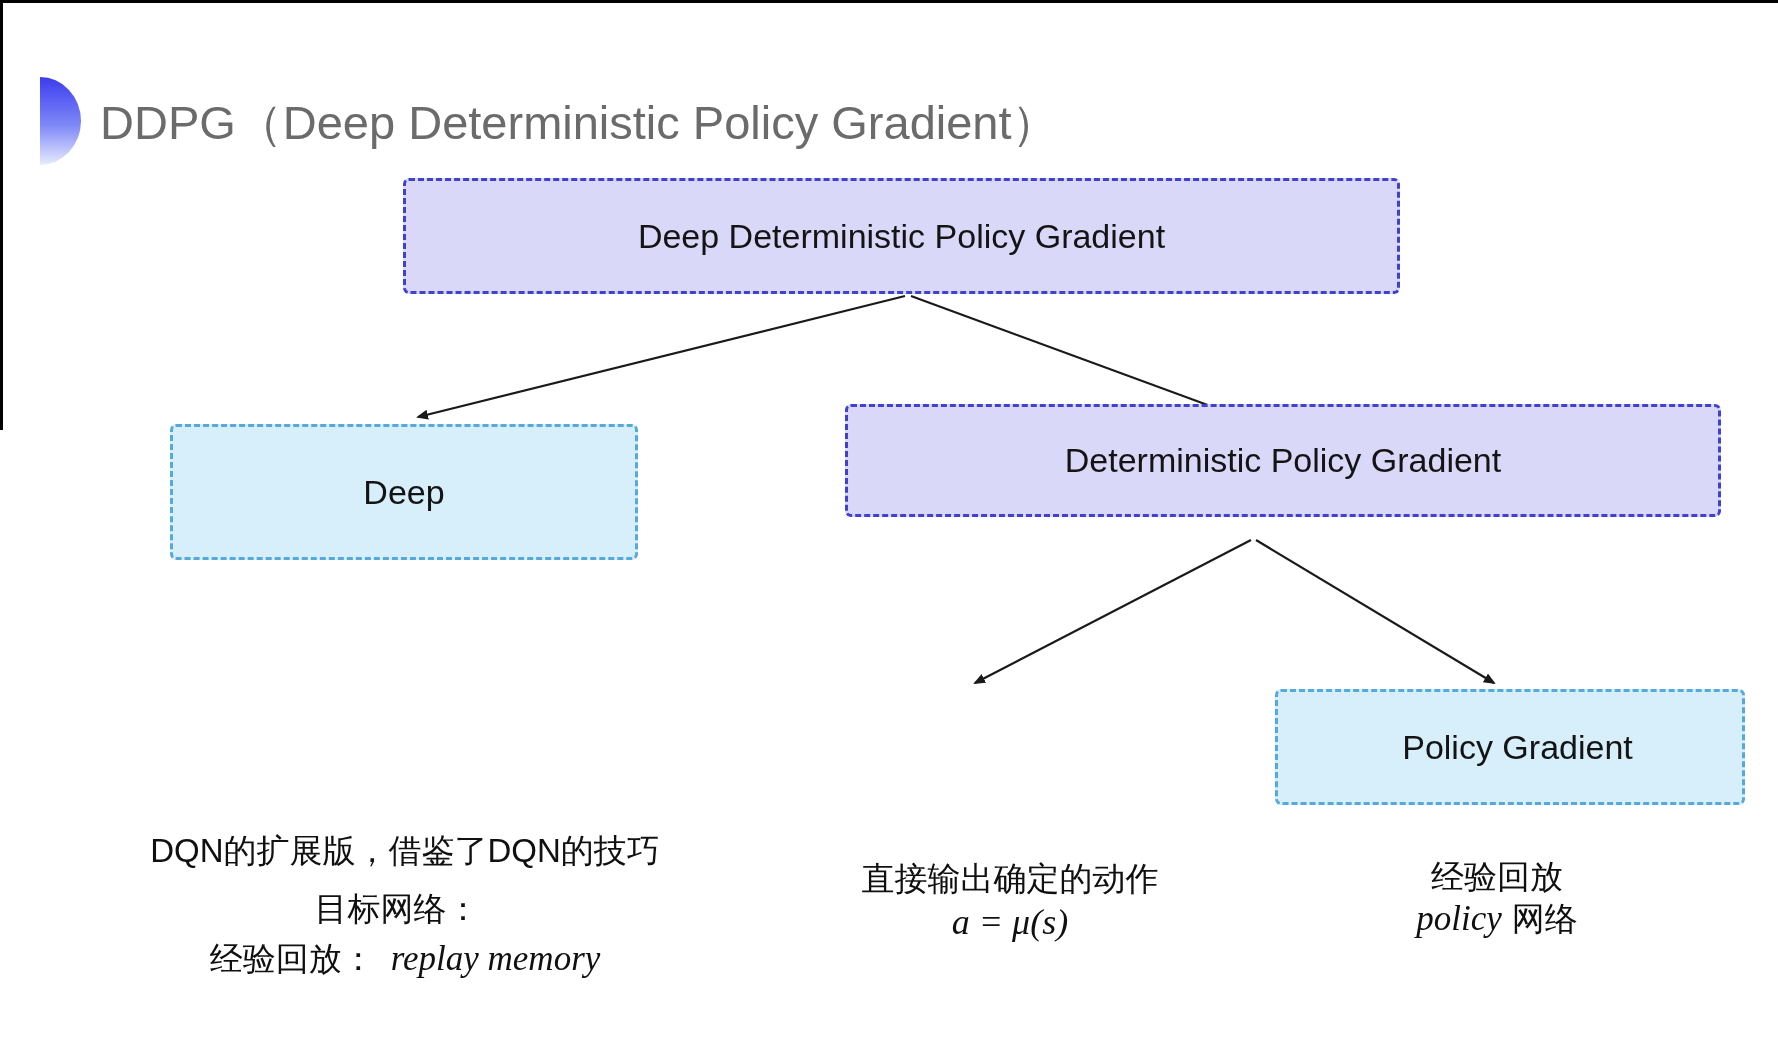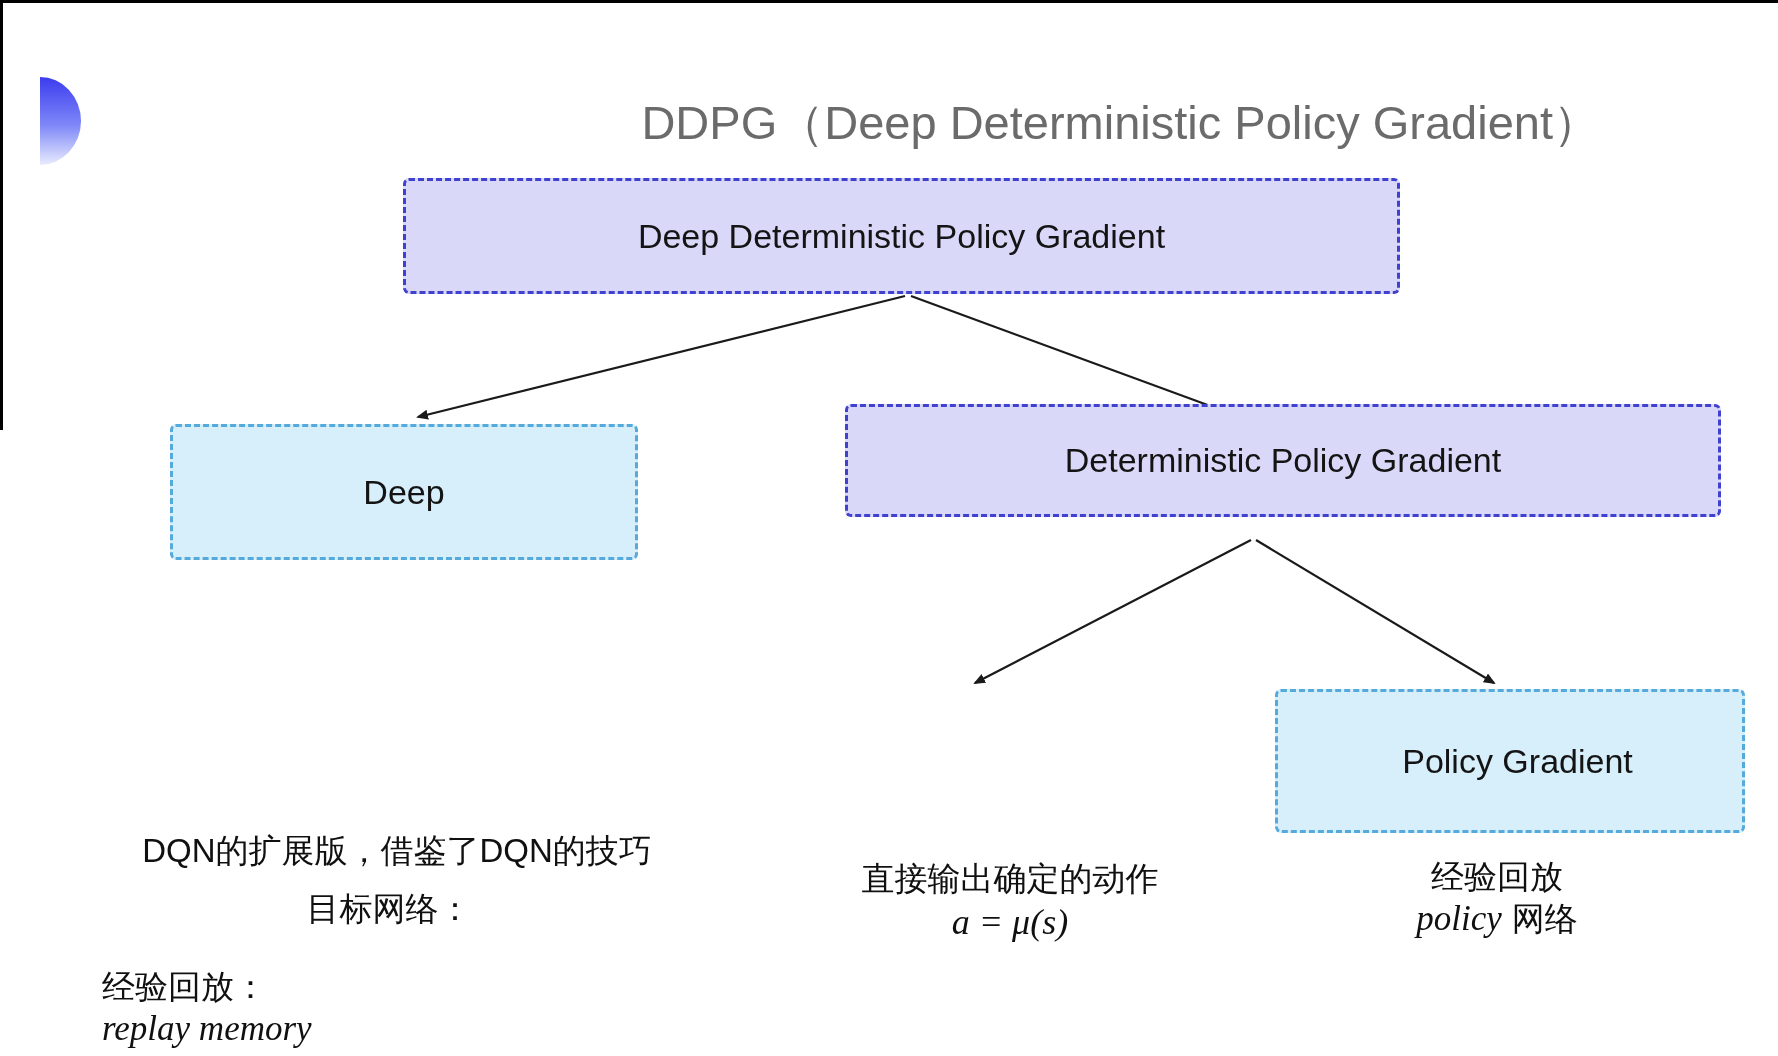--- a/index.html
+++ b/index.html
@@ -11,47 +11,47 @@
   .frame-left{position:absolute;left:0;top:0;width:3px;height:430px;background:var(--frame,#000);}
 
   .accent{
     position:absolute;left:40px;top:77px;width:41px;height:88px;
     background:linear-gradient(180deg,var(--accent-top,#3c3cee) 0%,#7e88f7 55%,var(--accent-bottom,#e9ecfe) 100%);
     border-top-right-radius:41px 44px;border-bottom-right-radius:41px 44px;
   }
   .title{
     position:absolute;left:100px;top:88px;width:1500px;
     font-size:47px;line-height:70px;color:var(--title-text,#6b6b6b);
-    white-space:nowrap;font-weight:400;text-align:right;
+    white-space:nowrap;font-weight:400;
   }
 
   .node{
     position:absolute;display:flex;align-items:center;justify-content:center;
     border-radius:6px;font-size:34px;box-sizing:border-box;color:#141414;
   }
   .node.purple{background:var(--purple-fill,#dad8f9);border:3px dashed var(--purple-border,#4141d0);}
   .node.cyan{background:var(--cyan-fill,#d7eefb);border:3px dashed var(--cyan-border,#55a9db);}
   .n-root{left:403px;top:178px;width:997px;height:116px;}
   .n-deep{left:170px;top:424px;width:468px;height:136px;}
   .n-dpg{left:845px;top:404px;width:876px;height:113px;}
   .n-det{left:722px;top:689px;width:483px;height:116px;}
-  .n-pg{left:1275px;top:689px;width:470px;height:144px;padding-left:15px;}
+  .n-pg{left:1275px;top:689px;width:470px;height:116px;padding-left:15px;}
 
   .arrows{position:absolute;left:0;top:0;width:1778px;height:1056px;pointer-events:none;}
   .arrows line{stroke:var(--arrow,#1a1a1a);stroke-width:2.2;}
   .arrows marker path{fill:var(--arrow,#1a1a1a);}
 
   .note{position:absolute;text-align:center;color:#101010;}
   .note .row{display:flex;justify-content:center;align-items:baseline;}
   .zh{font-size:33px;line-height:42px;}
   .serif-i{font-family:"Liberation Serif",serif;font-style:italic;font-size:35px;line-height:42px;}
-  .note-deep{left:102px;top:830px;width:590px;}
+  .note-deep{left:110px;top:830px;width:590px;}
   .note-deep .row{margin-top:0;}
   .note-deep .r2{margin-top:16px;}
-  .note-deep .r3{margin-top:36px;flex-direction:column;}
+  .note-deep .r3{margin-top:8px;}
   .note-deep .gap{width:16px;display:inline-block;}
   .note-det{left:770px;top:858px;width:480px;}
   .note-det .formula{font-family:"Liberation Serif",serif;font-style:italic;font-size:36px;line-height:44px;}
   .note-pg{left:1282px;top:856px;width:430px;}
   .note-pg .r2{}
   .note-pg .gap{width:10px;display:inline-block;}
 </style>
 </head>
 <body>
 

